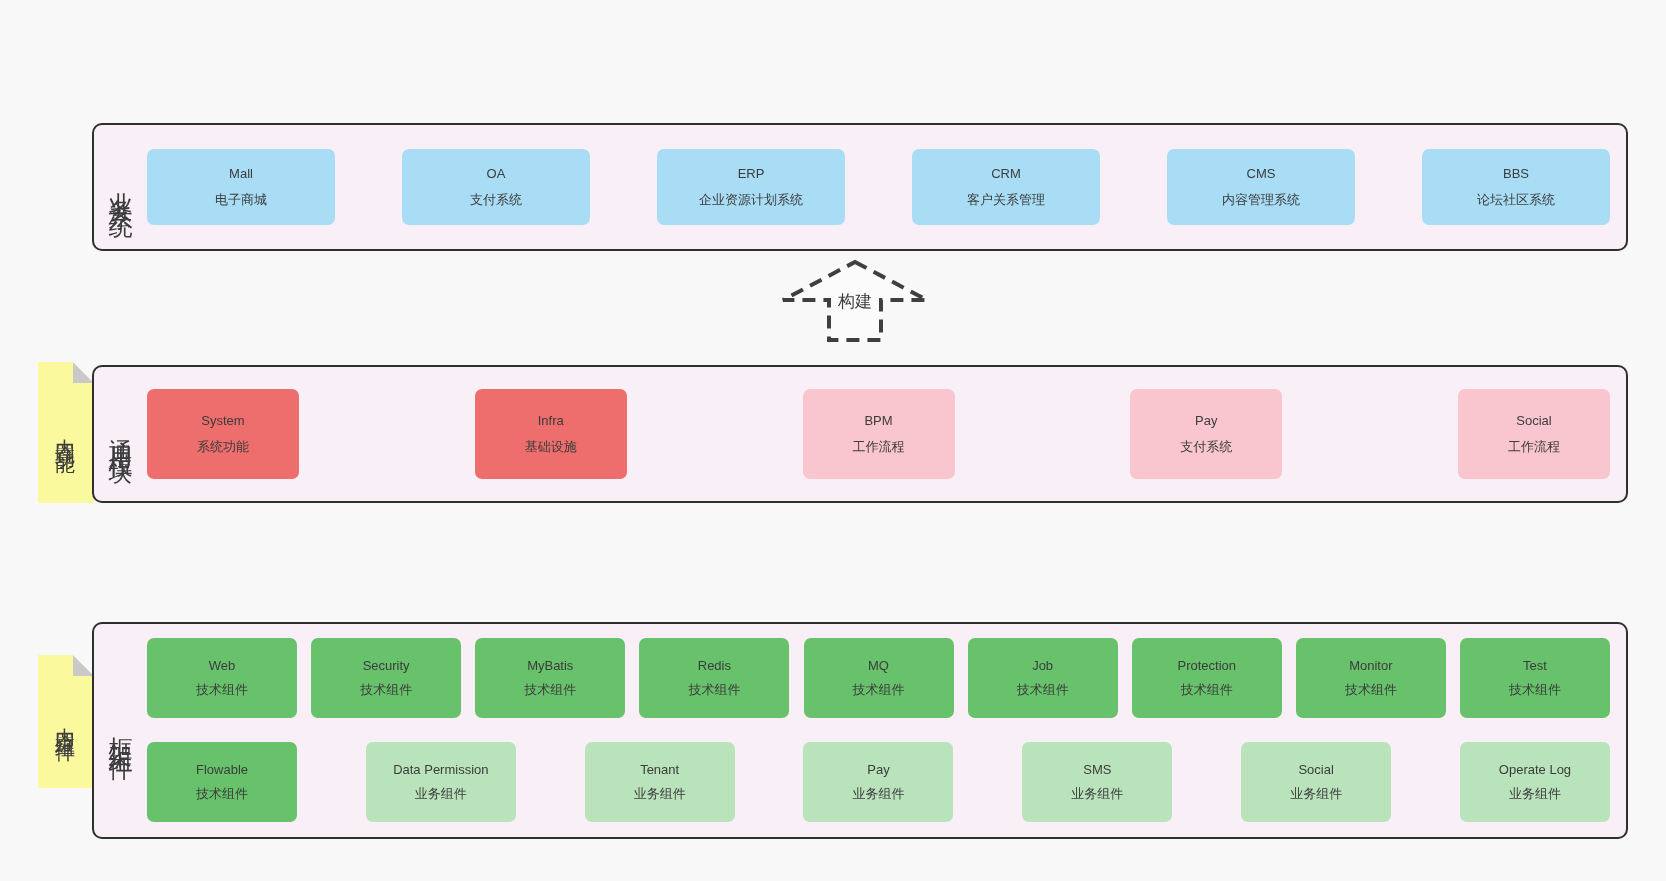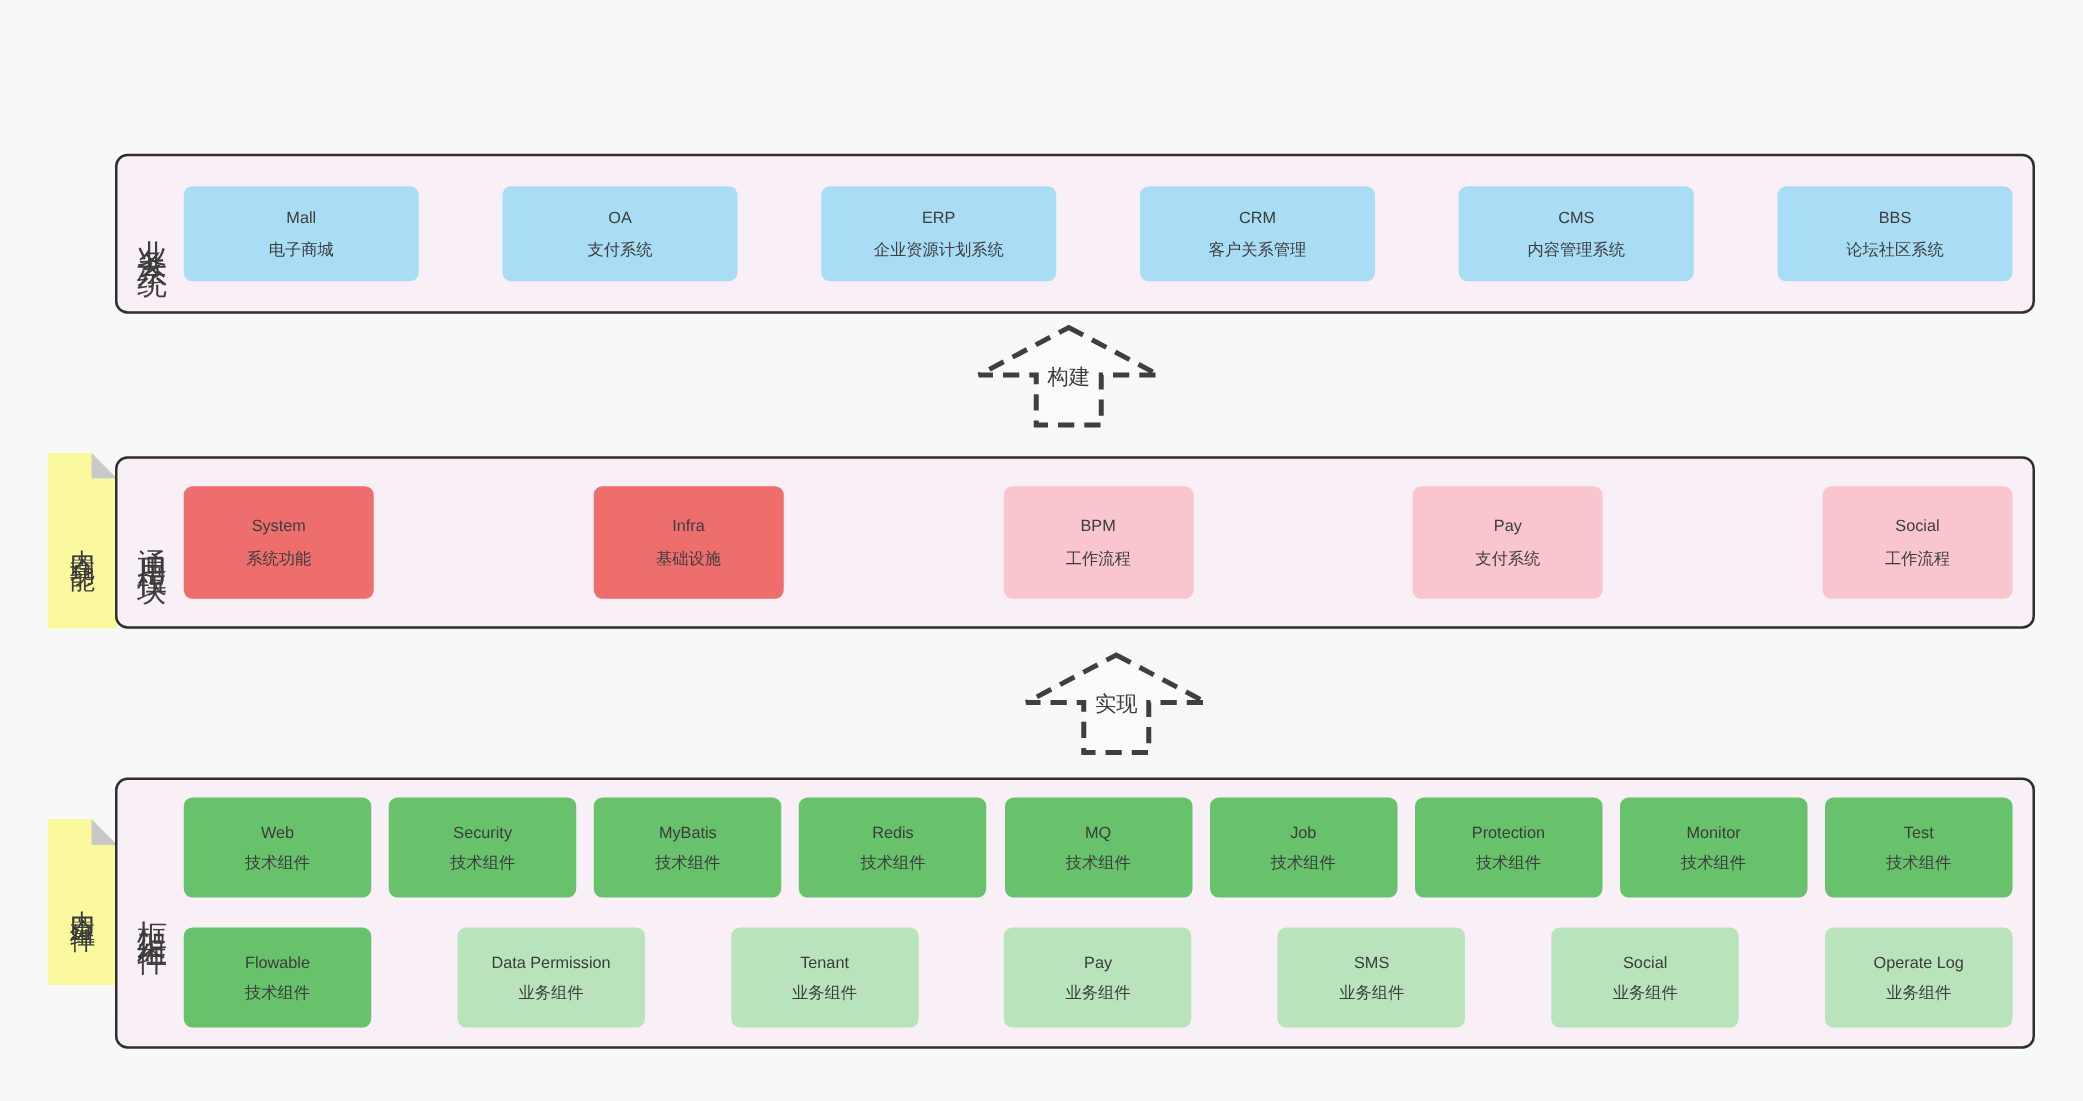--- a/index.html
+++ b/index.html
@@ -162,27 +162,20 @@
     <div class="box-title">Pay</div>
     <div class="box-subtitle">支付系统</div>
   </div>
         <div class="box v-pink">
     <div class="box-title">Social</div>
     <div class="box-subtitle">工作流程</div>
   </div>
       </div>
   </div>
 
-  <div class="arrow" id="arrow-implement">
-    <svg viewBox="0 0 150 88" xmlns="http://www.w3.org/2000/svg">
-      <polygon points="75,6 147,44 101,44 101,84 49,84 49,44 3,44" fill="#fbfbfb" stroke="#3f3f3f" stroke-width="4" stroke-dasharray="13 8"></polygon>
-      <rect x="52" y="32" width="46" height="26" fill="#fbfbfb"></rect>
-      <text x="75" y="51" text-anchor="middle" font-size="17" fill="#3c3c3c">实现</text>
-    </svg>
-  </div>
 
   <div class="sticky-tab" id="tab-components">
     <div class="tab-fold"></div>
     <div class="tab-label">内置组件</div>
   </div>
 
   <div class="layer" id="layer-comp">
     <div class="layer-label">框架组件</div>
     <div class="boxes">
         <div class="box v-green">

